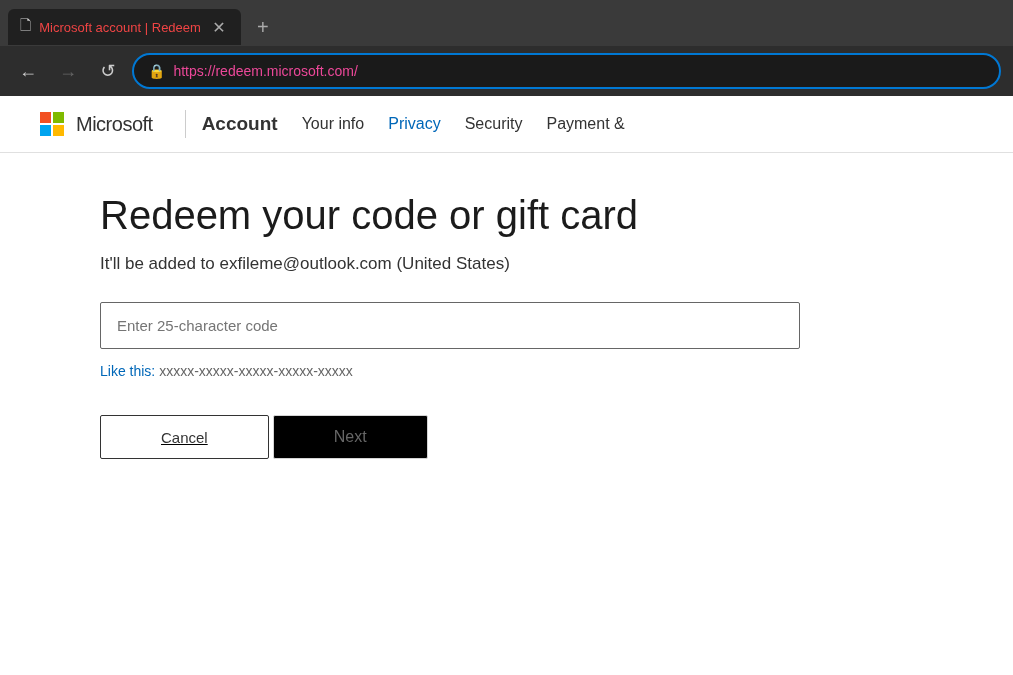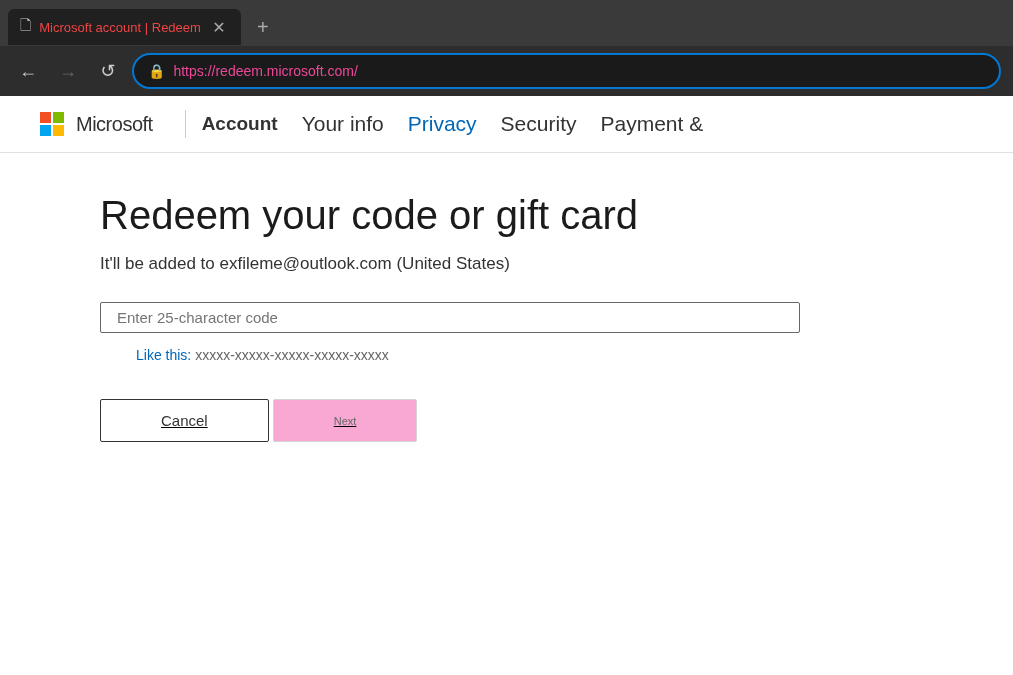--- a/index.html
+++ b/index.html
@@ -31,34 +31,34 @@
     .site-nav { display: flex; align-items: center; padding: 14px 24px; border-bottom: 1px solid #e0e0e0; gap: 0; }
     .ms-logo { display: flex; align-items: center; gap: 12px; margin-right: 16px; margin-left: 16px; }
     .ms-logo-grid { display: grid; grid-template-columns: 1fr 1fr; gap: 2px; width: 24px; height: 24px; }
     .ms-logo-grid span { display: block; width: 11px; height: 11px; }
     .ms-logo-grid .red { background: #f25022; }
     .ms-logo-grid .green { background: #7fba00; }
     .ms-logo-grid .blue { background: #00a4ef; }
     .ms-logo-grid .yellow { background: #ffb900; }
     .ms-logo-text { font-size: 20px; font-weight: 300; color: #333; letter-spacing: -0.5px; }
     .nav-divider { width: 1px; height: 28px; background: #ccc; margin: 0 16px; }
-    .nav-link { font-size: 21px; color: #333; text-decoration: none; margin-right: 24px; cursor: pointer; white-space: nowrap; }
+    .nav-link { font-size: 16px; color: #333; text-decoration: none; margin-right: 24px; cursor: pointer; white-space: nowrap; }
     .nav-link.bold { font-weight: 700; font-size: 19px; }
     .nav-link.privacy { color: #0067b8; }
 
     
     .main-content { padding: 40px 100px; }
     .page-title { font-size: 40px; font-weight: 300; color: #1b1b1b; margin-bottom: 16px; }
     .subtitle { font-size: 17px; color: #333; margin-bottom: 28px; }
-    .code-input { width: 100%; max-width: 700px; padding: 6px 16px; font-size: 15px; color: #999; border: 1px solid #666; border-radius: 2px; outline: none; margin-bottom: 14px; }
+    .code-input { width: 100%; max-width: 700px; padding: 14px 16px; font-size: 15px; color: #999; border: 1px solid #666; border-radius: 2px; outline: none; margin-bottom: 14px; }
     .hint-text { font-size: 14px; color: #666; margin-bottom: 36px; }
-    .hint-text .like-this { color: #0067b8; margin-left: 36px; }
+    .hint-text .like-this { color: #0067b8; }
     .btn-row { display: flex; gap: 0; text-decoration: underline; }
     .btn-cancel { padding: 12px 60px; font-size: 15px; background: #fff; color: #333; border: 1px solid #333; cursor: pointer; border-radius: 2px; }
-    .btn-next { padding: 12px 60px; font-size: 11px; background: #f9a8d4; color: #666; border: 1px solid #d4d4d4; cursor: default; border-radius: 2px; margin-left: 4px; }
+    .btn-next { padding: 12px 60px; font-size: 16px; background: #000000; color: #666; border: 1px solid #d4d4d4; cursor: default; border-radius: 2px; margin-left: 4px; }
   </style>
 </head>
 <body>
 
 <div class="browser-chrome">
 
   <div class="tab-bar">
     <div class="tab">
       <span class="tab-icon">🗋</span>
       <span class="tab-title">Microsoft account | Redeem</span>

